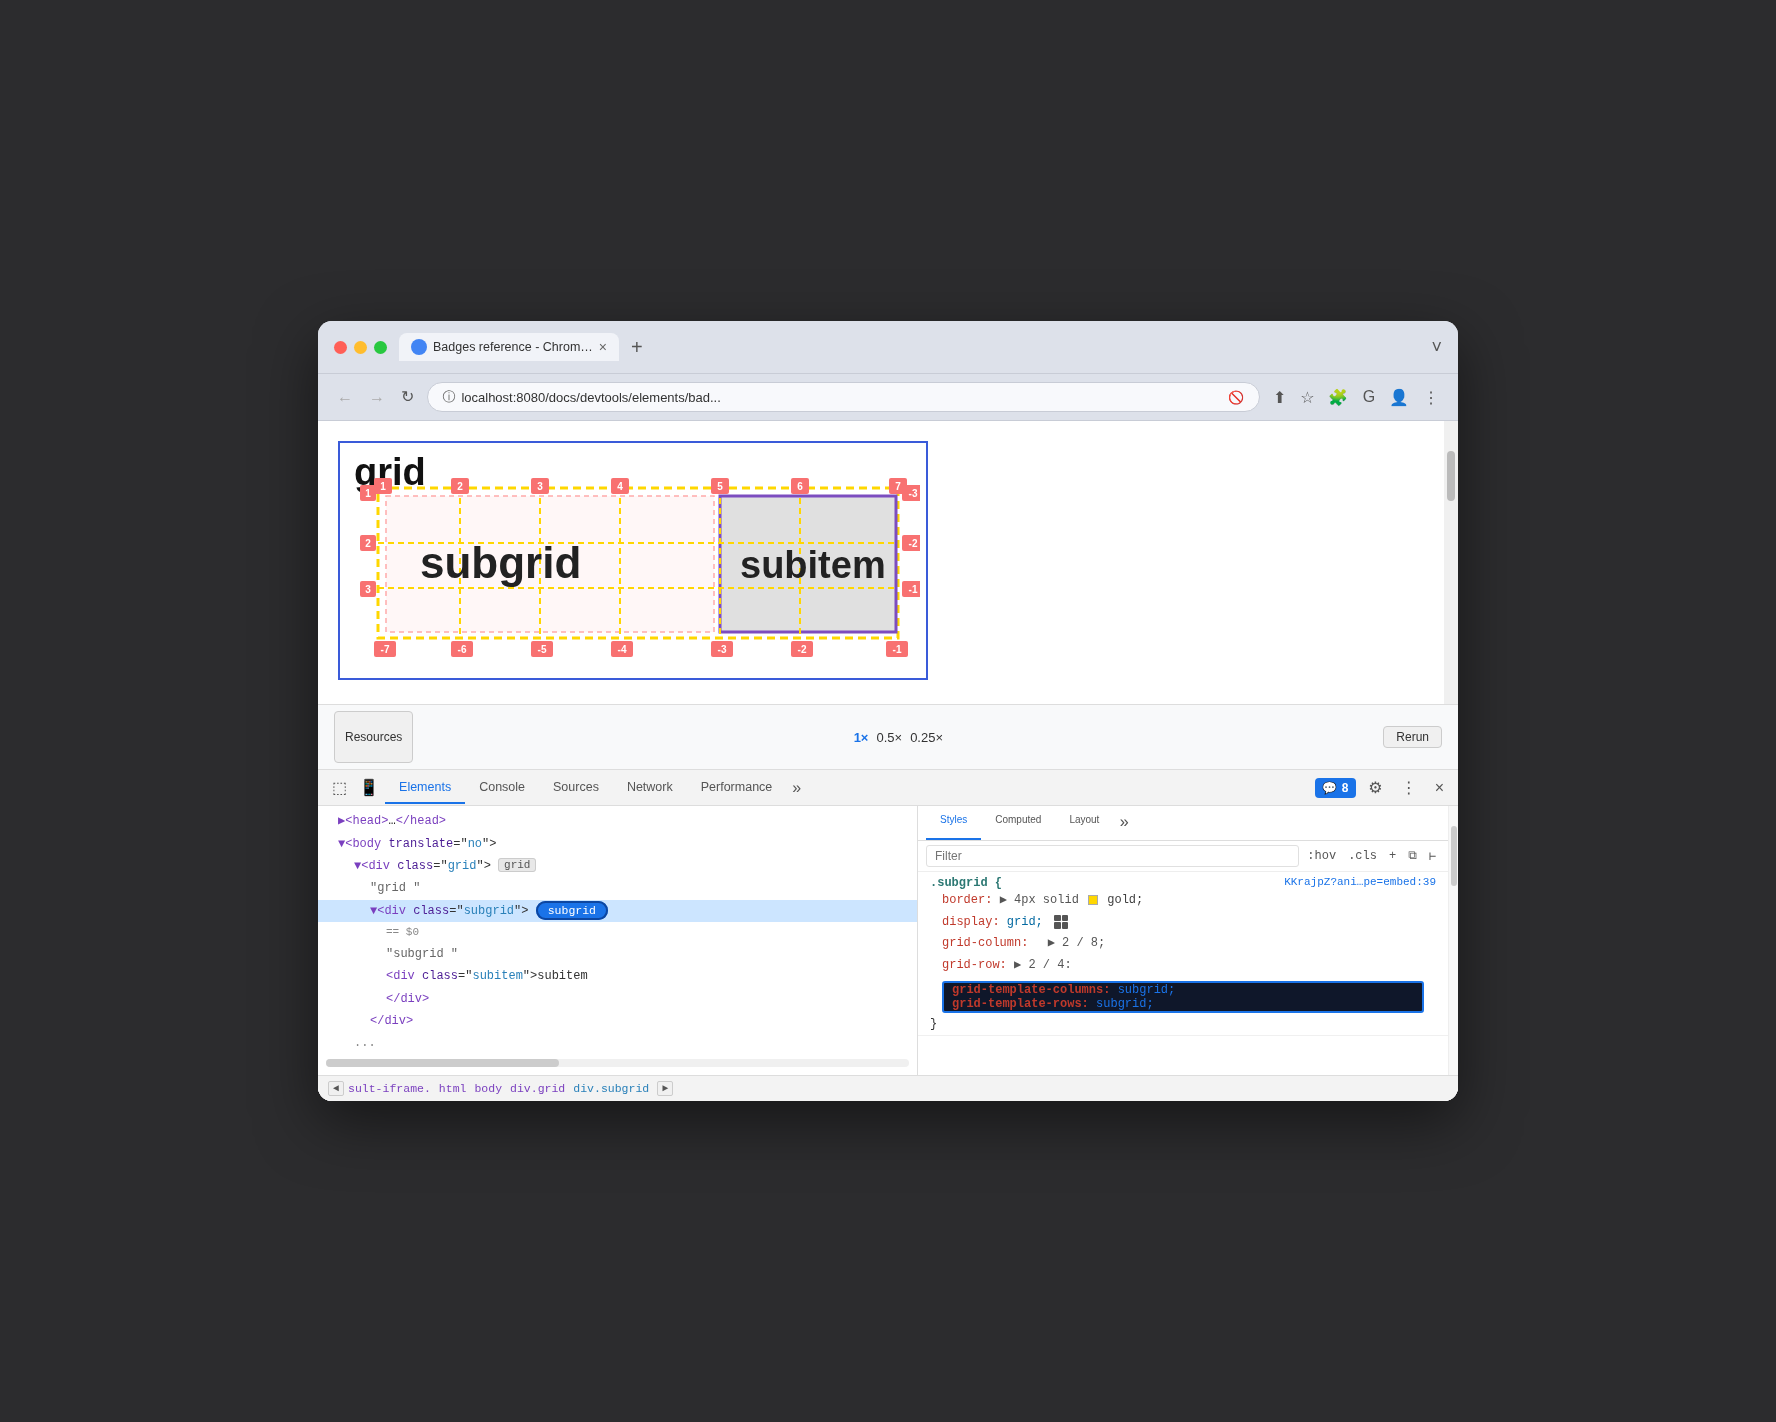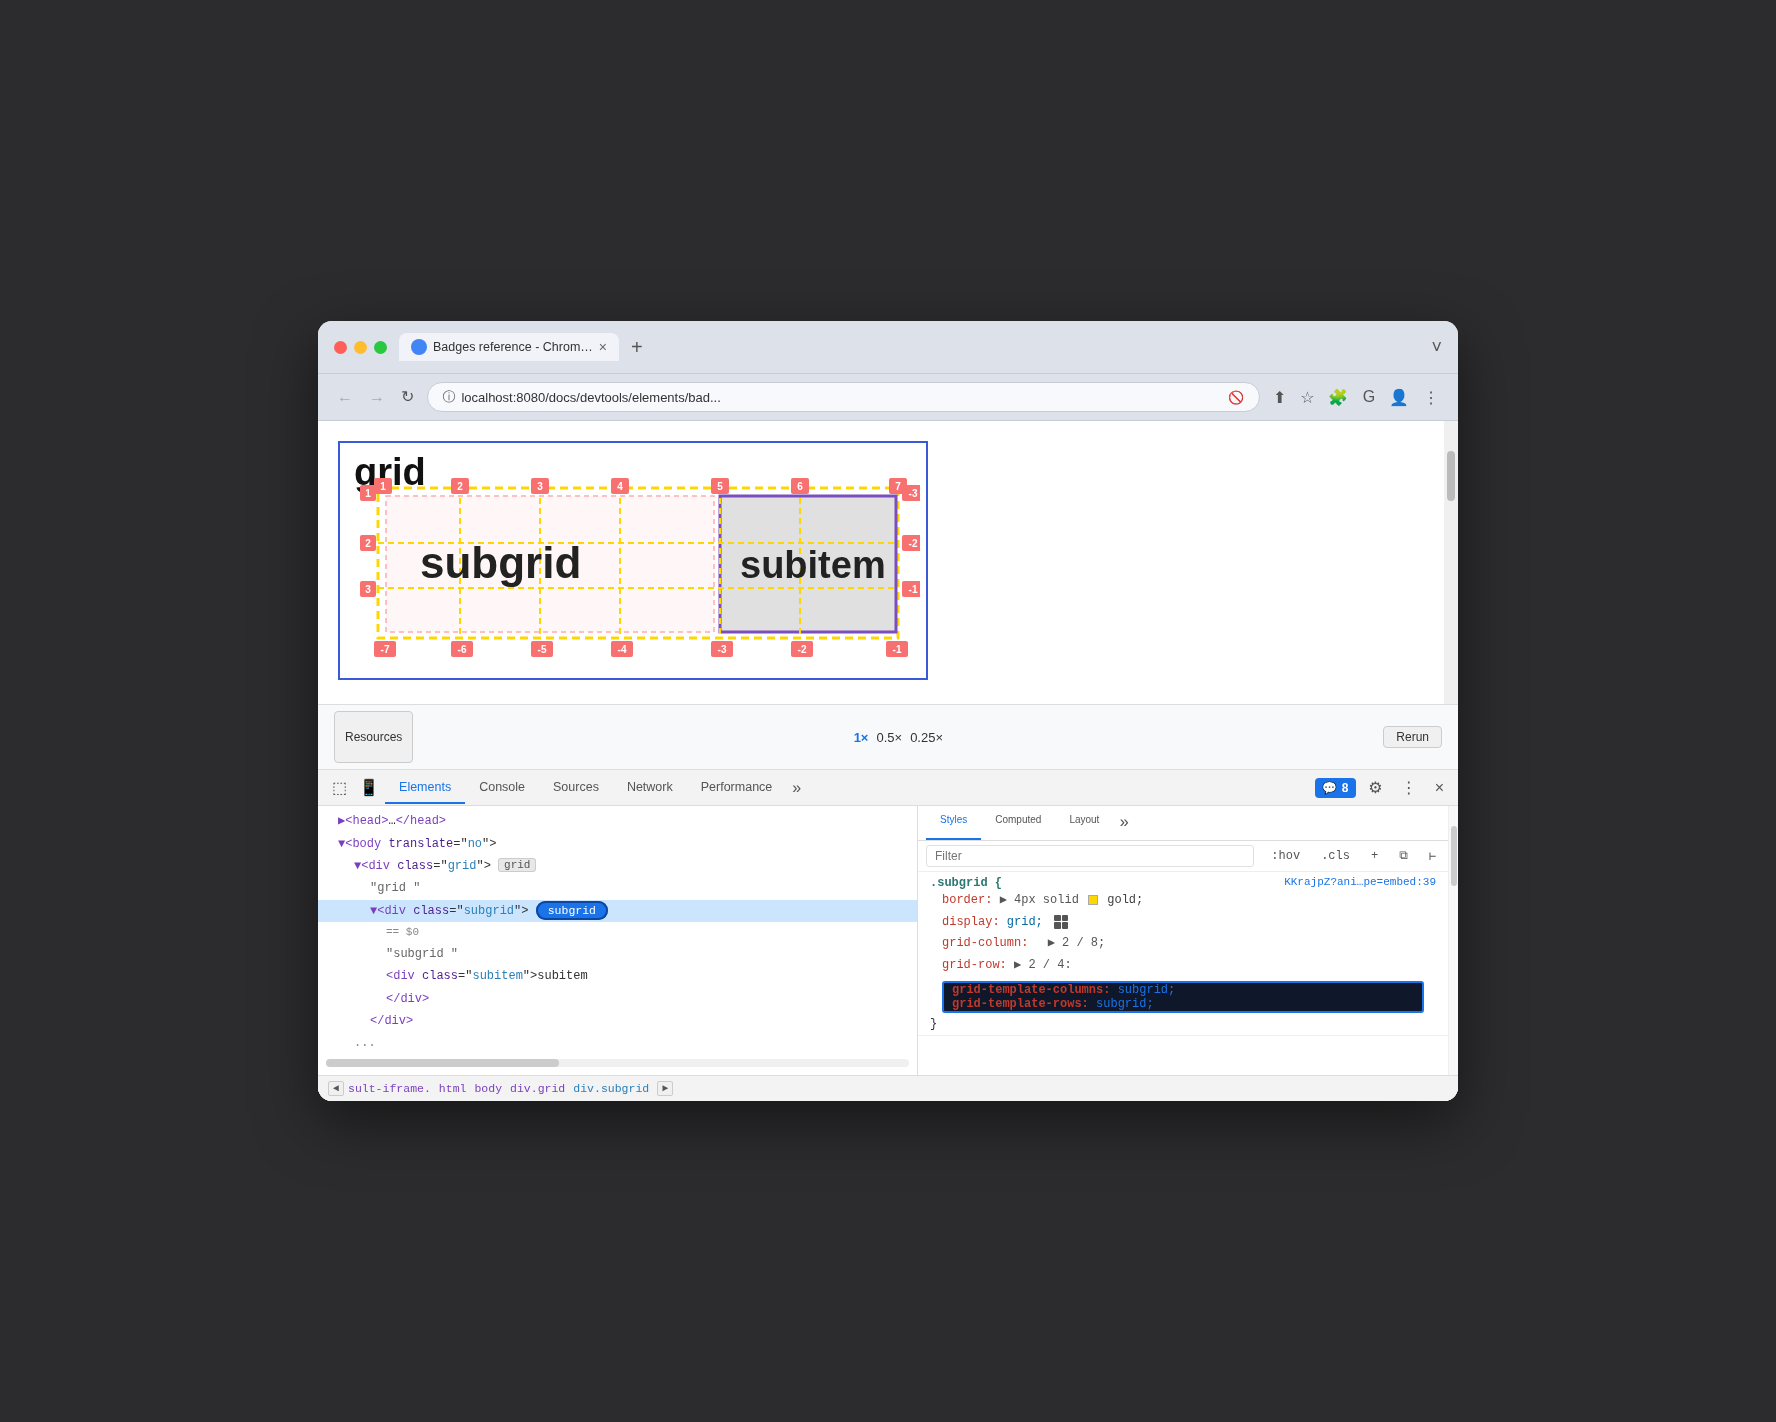--- a/index.html
+++ b/index.html
@@ -375,21 +375,21 @@
       font-size: 16px;
       color: #555;
       cursor: pointer;
       padding: 8px 6px;
     }
     .styles-toolbar {
       display: flex;
       align-items: center;
       padding: 4px 8px;
       border-bottom: 1px solid #eee;
-      gap: 13px;
+      gap: 4px;
     }
     .filter-input {
       flex: 1;
       border: 1px solid #e0e0e0;
       border-radius: 3px;
       padding: 3px 8px;
       font-size: 12px;
       font-family: -apple-system, BlinkMacSystemFont, sans-serif;
       color: #999;
     }

